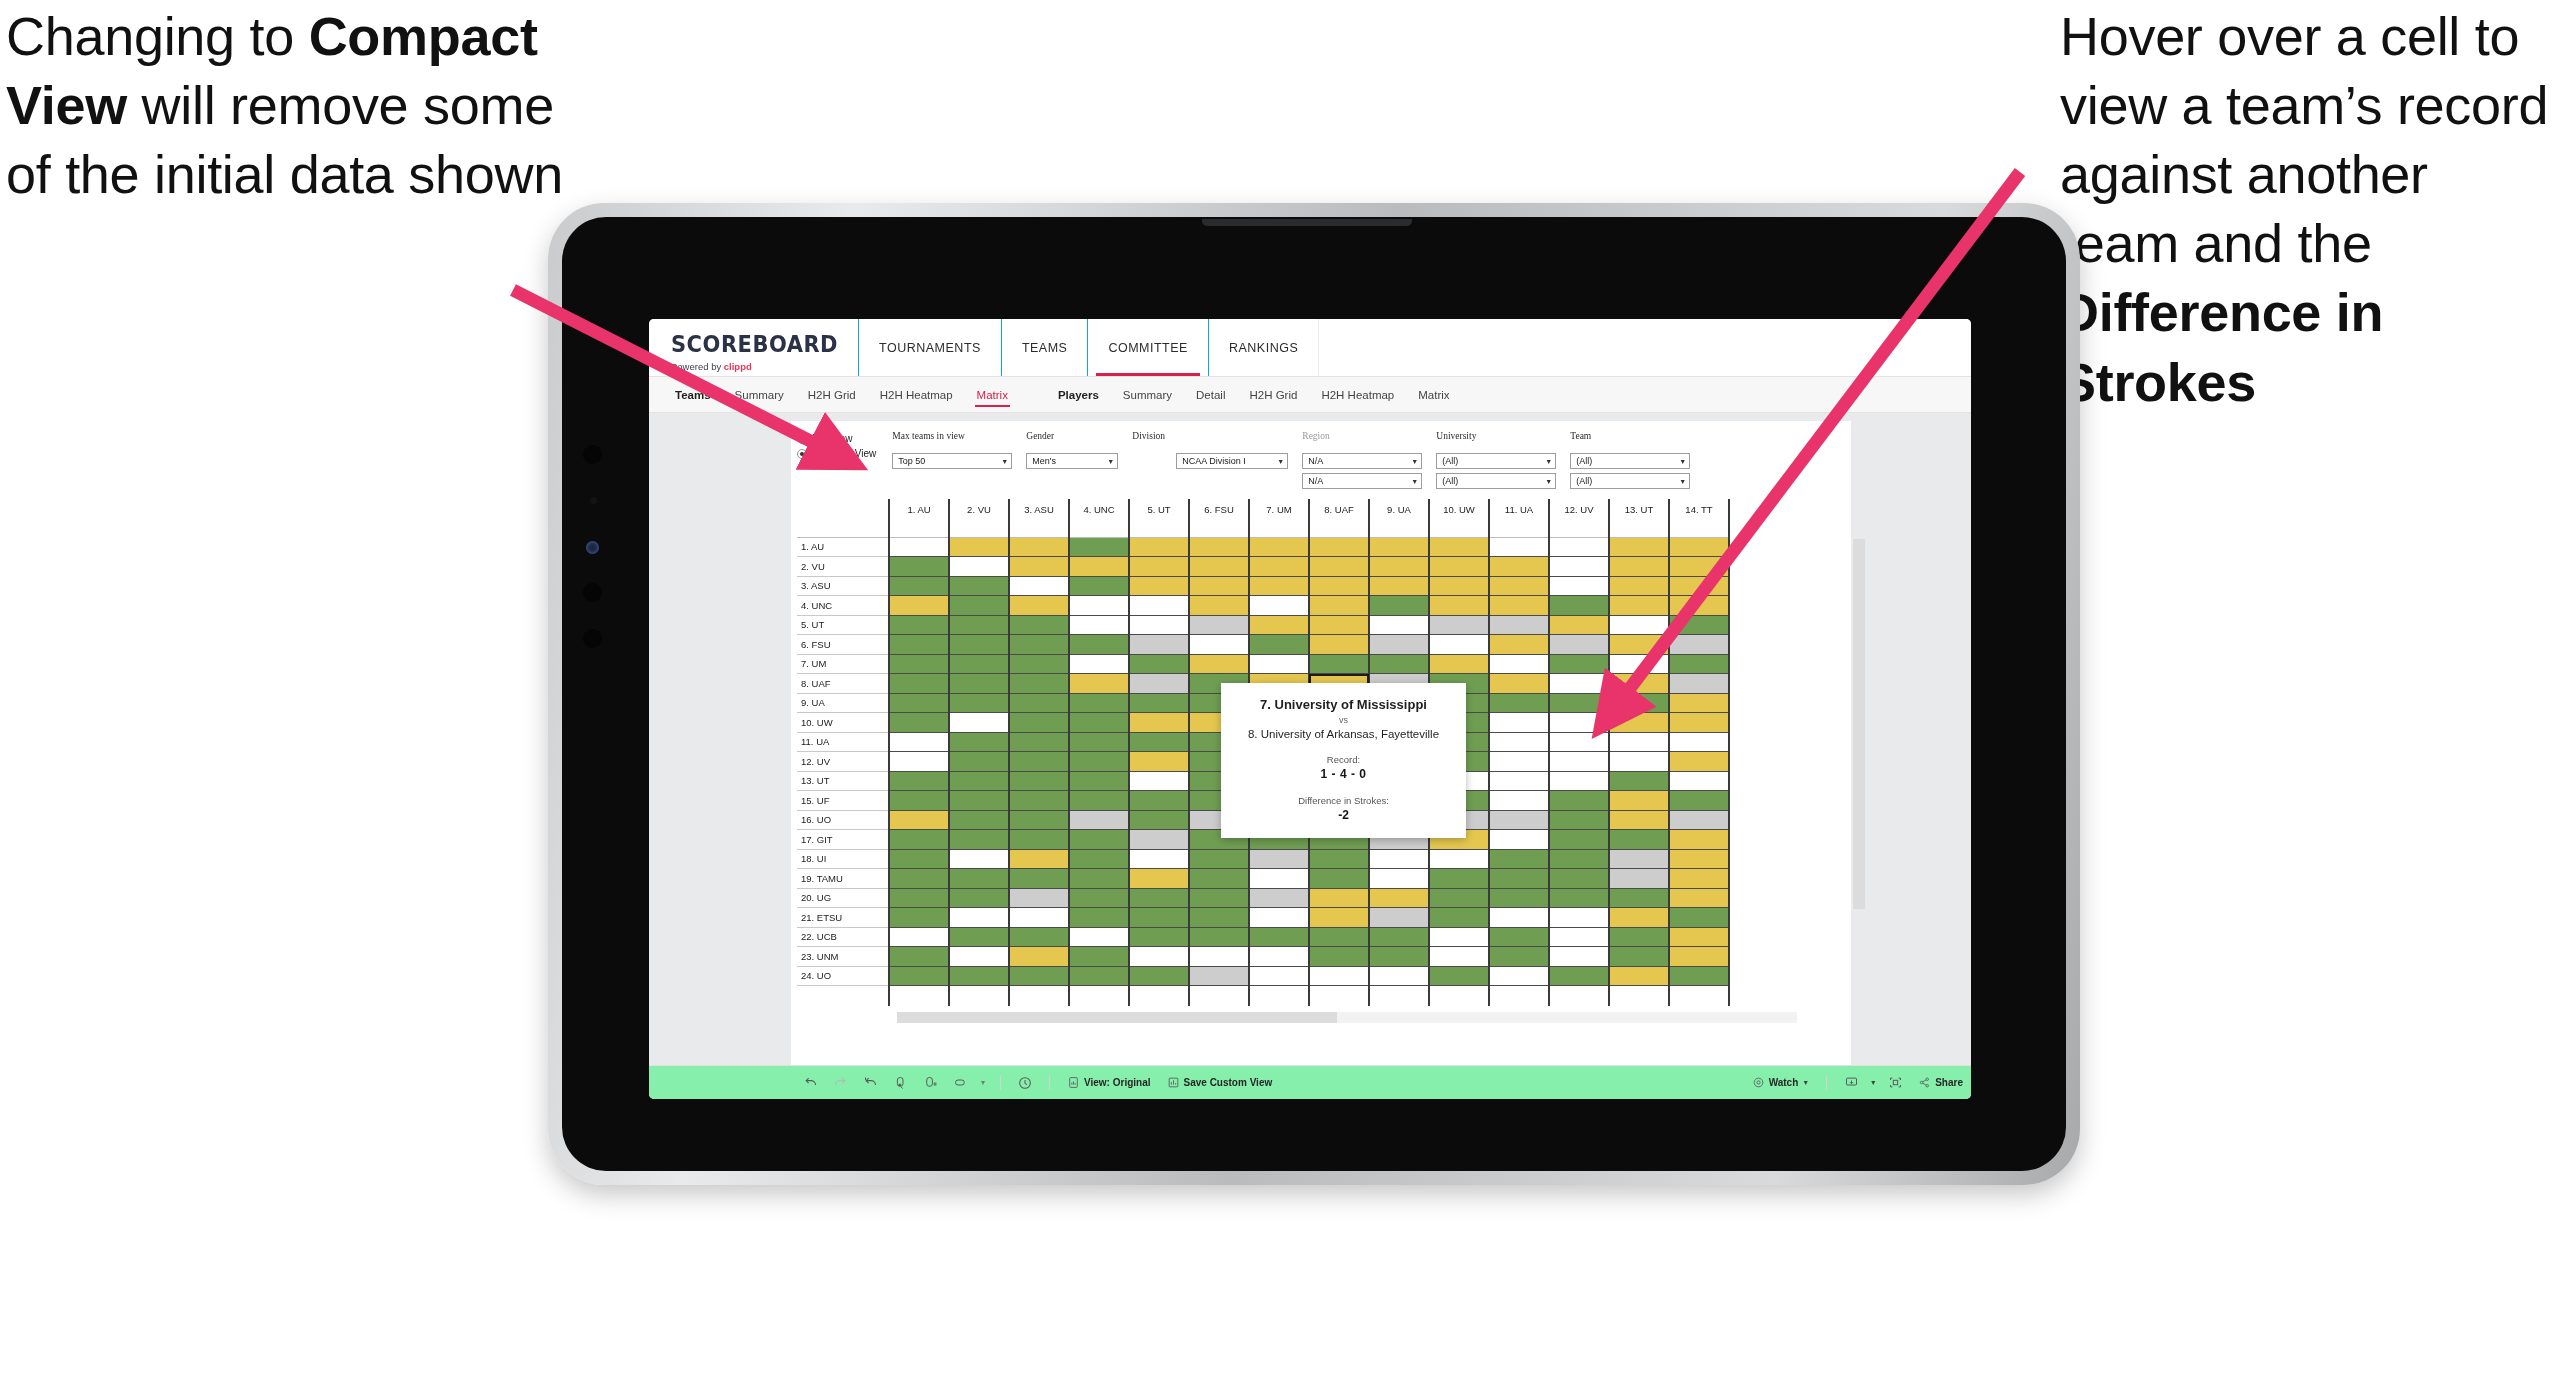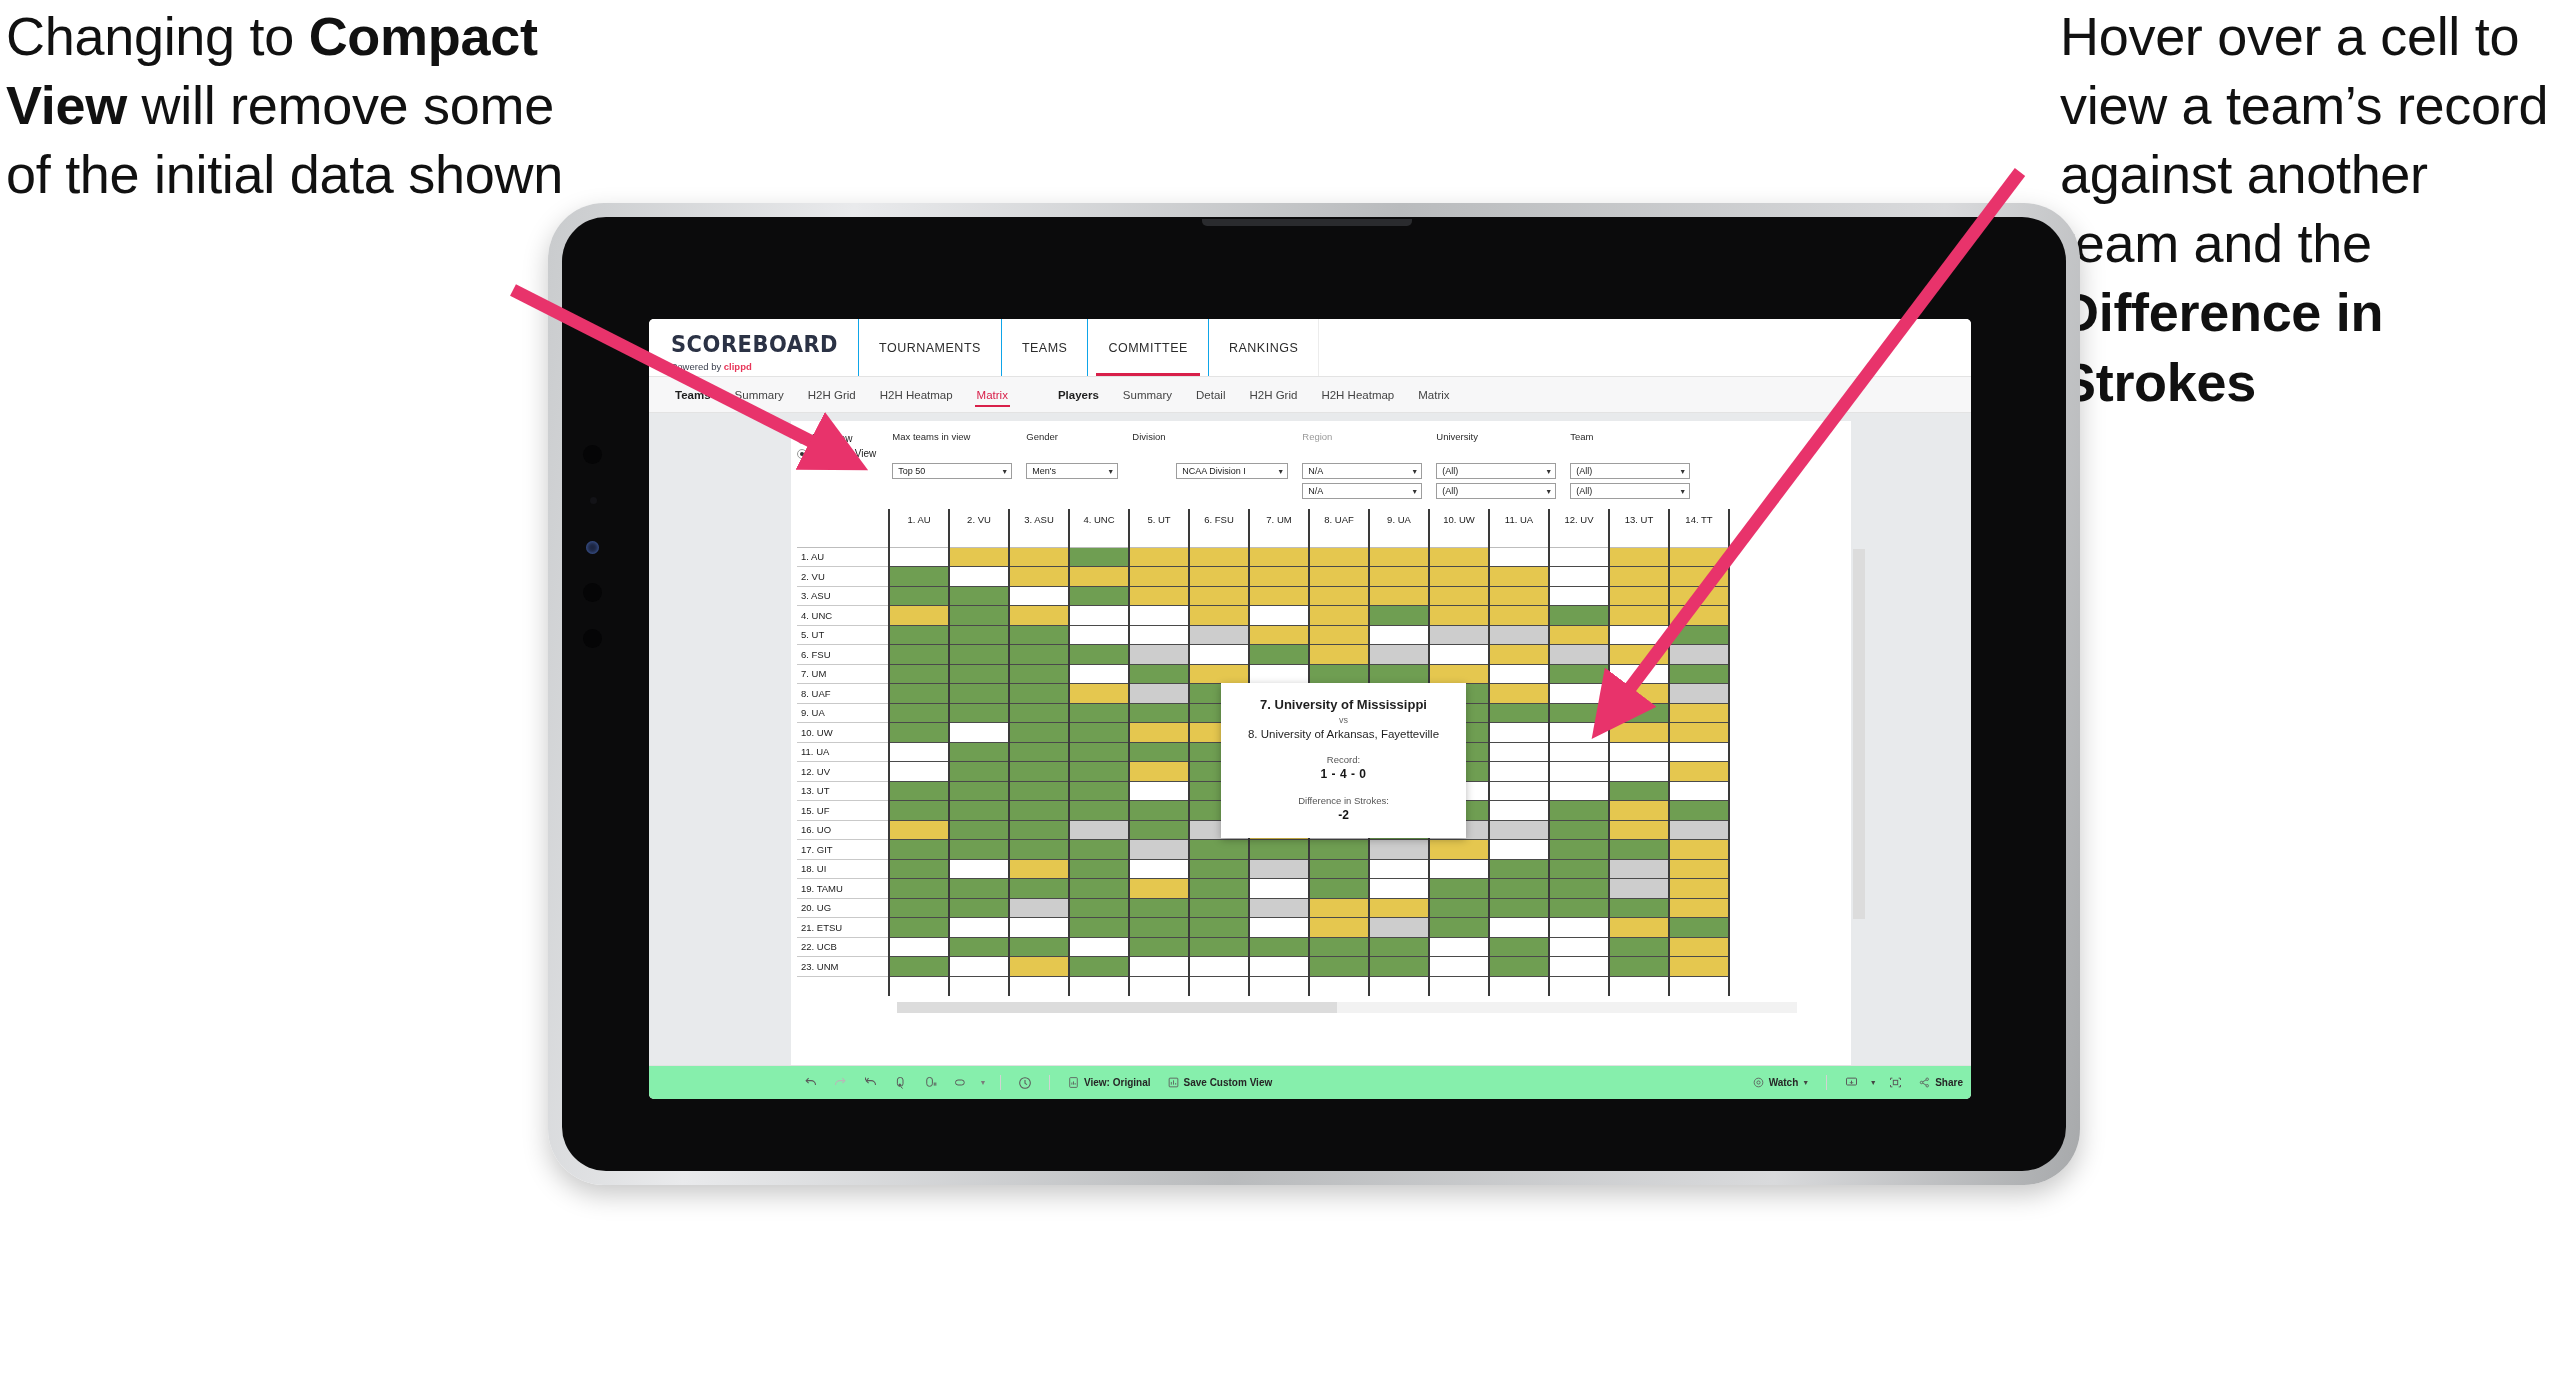--- a/index.html
+++ b/index.html
@@ -106,21 +106,21 @@
   
   #appbody { flex:1; background:#e8eaec; padding: 6px 0 0 0; position:relative; overflow:hidden; }
   #sheet {
     position:absolute; left: 142px; top: 8px; width: 1060px; height: 660px;
     background:#fff;
   }
 
   
   #filters { display:flex; padding: 10px 0 6px 6px; gap: 0; align-items:flex-start; }
   .fgroup { margin-right: 14px; }
-  .flabel { font-size: 9.5px; color:#2b2b2b; margin-bottom: 21px; white-space:nowrap; }
+  .flabel { font-size: 9.5px; color:#2b2b2b; margin-bottom: 12px; white-space:nowrap;font-family:Liberation Serif, serif; }
   .flabel.muted { color:#9a9a9a; }
   .fselect {
     width: 120px; height: 16px; border:1px solid #9d9d9d; background:#fff;
     display:flex; align-items:center; justify-content:space-between;
     font-size: 9px; color:#222; padding: 0 3px 0 5px; margin-bottom: 4px; cursor:pointer;
   }
   .fselect .caret { font-size: 7px; color:#333; }
   .fselect.w90 { width: 92px; }
   .fselect.w112 { width: 112px; margin-left: 44px; }
   .radios { margin-right: 16px; padding-top: 2px; }
@@ -700,20 +700,37 @@
                       <td class="cell c-n"></td>
                       <td class="cell c-n"></td>
                       <td class="cell c-g"></td>
                       <td class="cell c-g"></td>
                       <td class="cell c-n"></td>
                       <td class="cell c-g"></td>
                       <td class="cell c-n"></td>
                       <td class="cell c-g"></td>
                       <td class="cell c-y"></td>
                     </tr>
+                    <tr>
+                      <td class="rowh">24. UO</td>
+                      <td class="cell c-g"></td>
+                      <td class="cell c-g"></td>
+                      <td class="cell c-g"></td>
+                      <td class="cell c-g"></td>
+                      <td class="cell c-g"></td>
+                      <td class="cell c-a"></td>
+                      <td class="cell c-n"></td>
+                      <td class="cell c-n"></td>
+                      <td class="cell c-n"></td>
+                      <td class="cell c-g"></td>
+                      <td class="cell c-n"></td>
+                      <td class="cell c-g"></td>
+                      <td class="cell c-y"></td>
+                      <td class="cell c-g"></td>
+                    </tr>
                     <tr class="tail">
                       <td style="border-right: 2px solid rgb(58, 58, 58);"></td>
                       <td style="border-right: 2px solid rgb(58, 58, 58);"></td>
                       <td style="border-right: 2px solid rgb(58, 58, 58);"></td>
                       <td style="border-right: 2px solid rgb(58, 58, 58);"></td>
                       <td style="border-right: 2px solid rgb(58, 58, 58);"></td>
                       <td style="border-right: 2px solid rgb(58, 58, 58);"></td>
                       <td style="border-right: 2px solid rgb(58, 58, 58);"></td>
                       <td style="border-right: 2px solid rgb(58, 58, 58);"></td>
                       <td style="border-right: 2px solid rgb(58, 58, 58);"></td>

